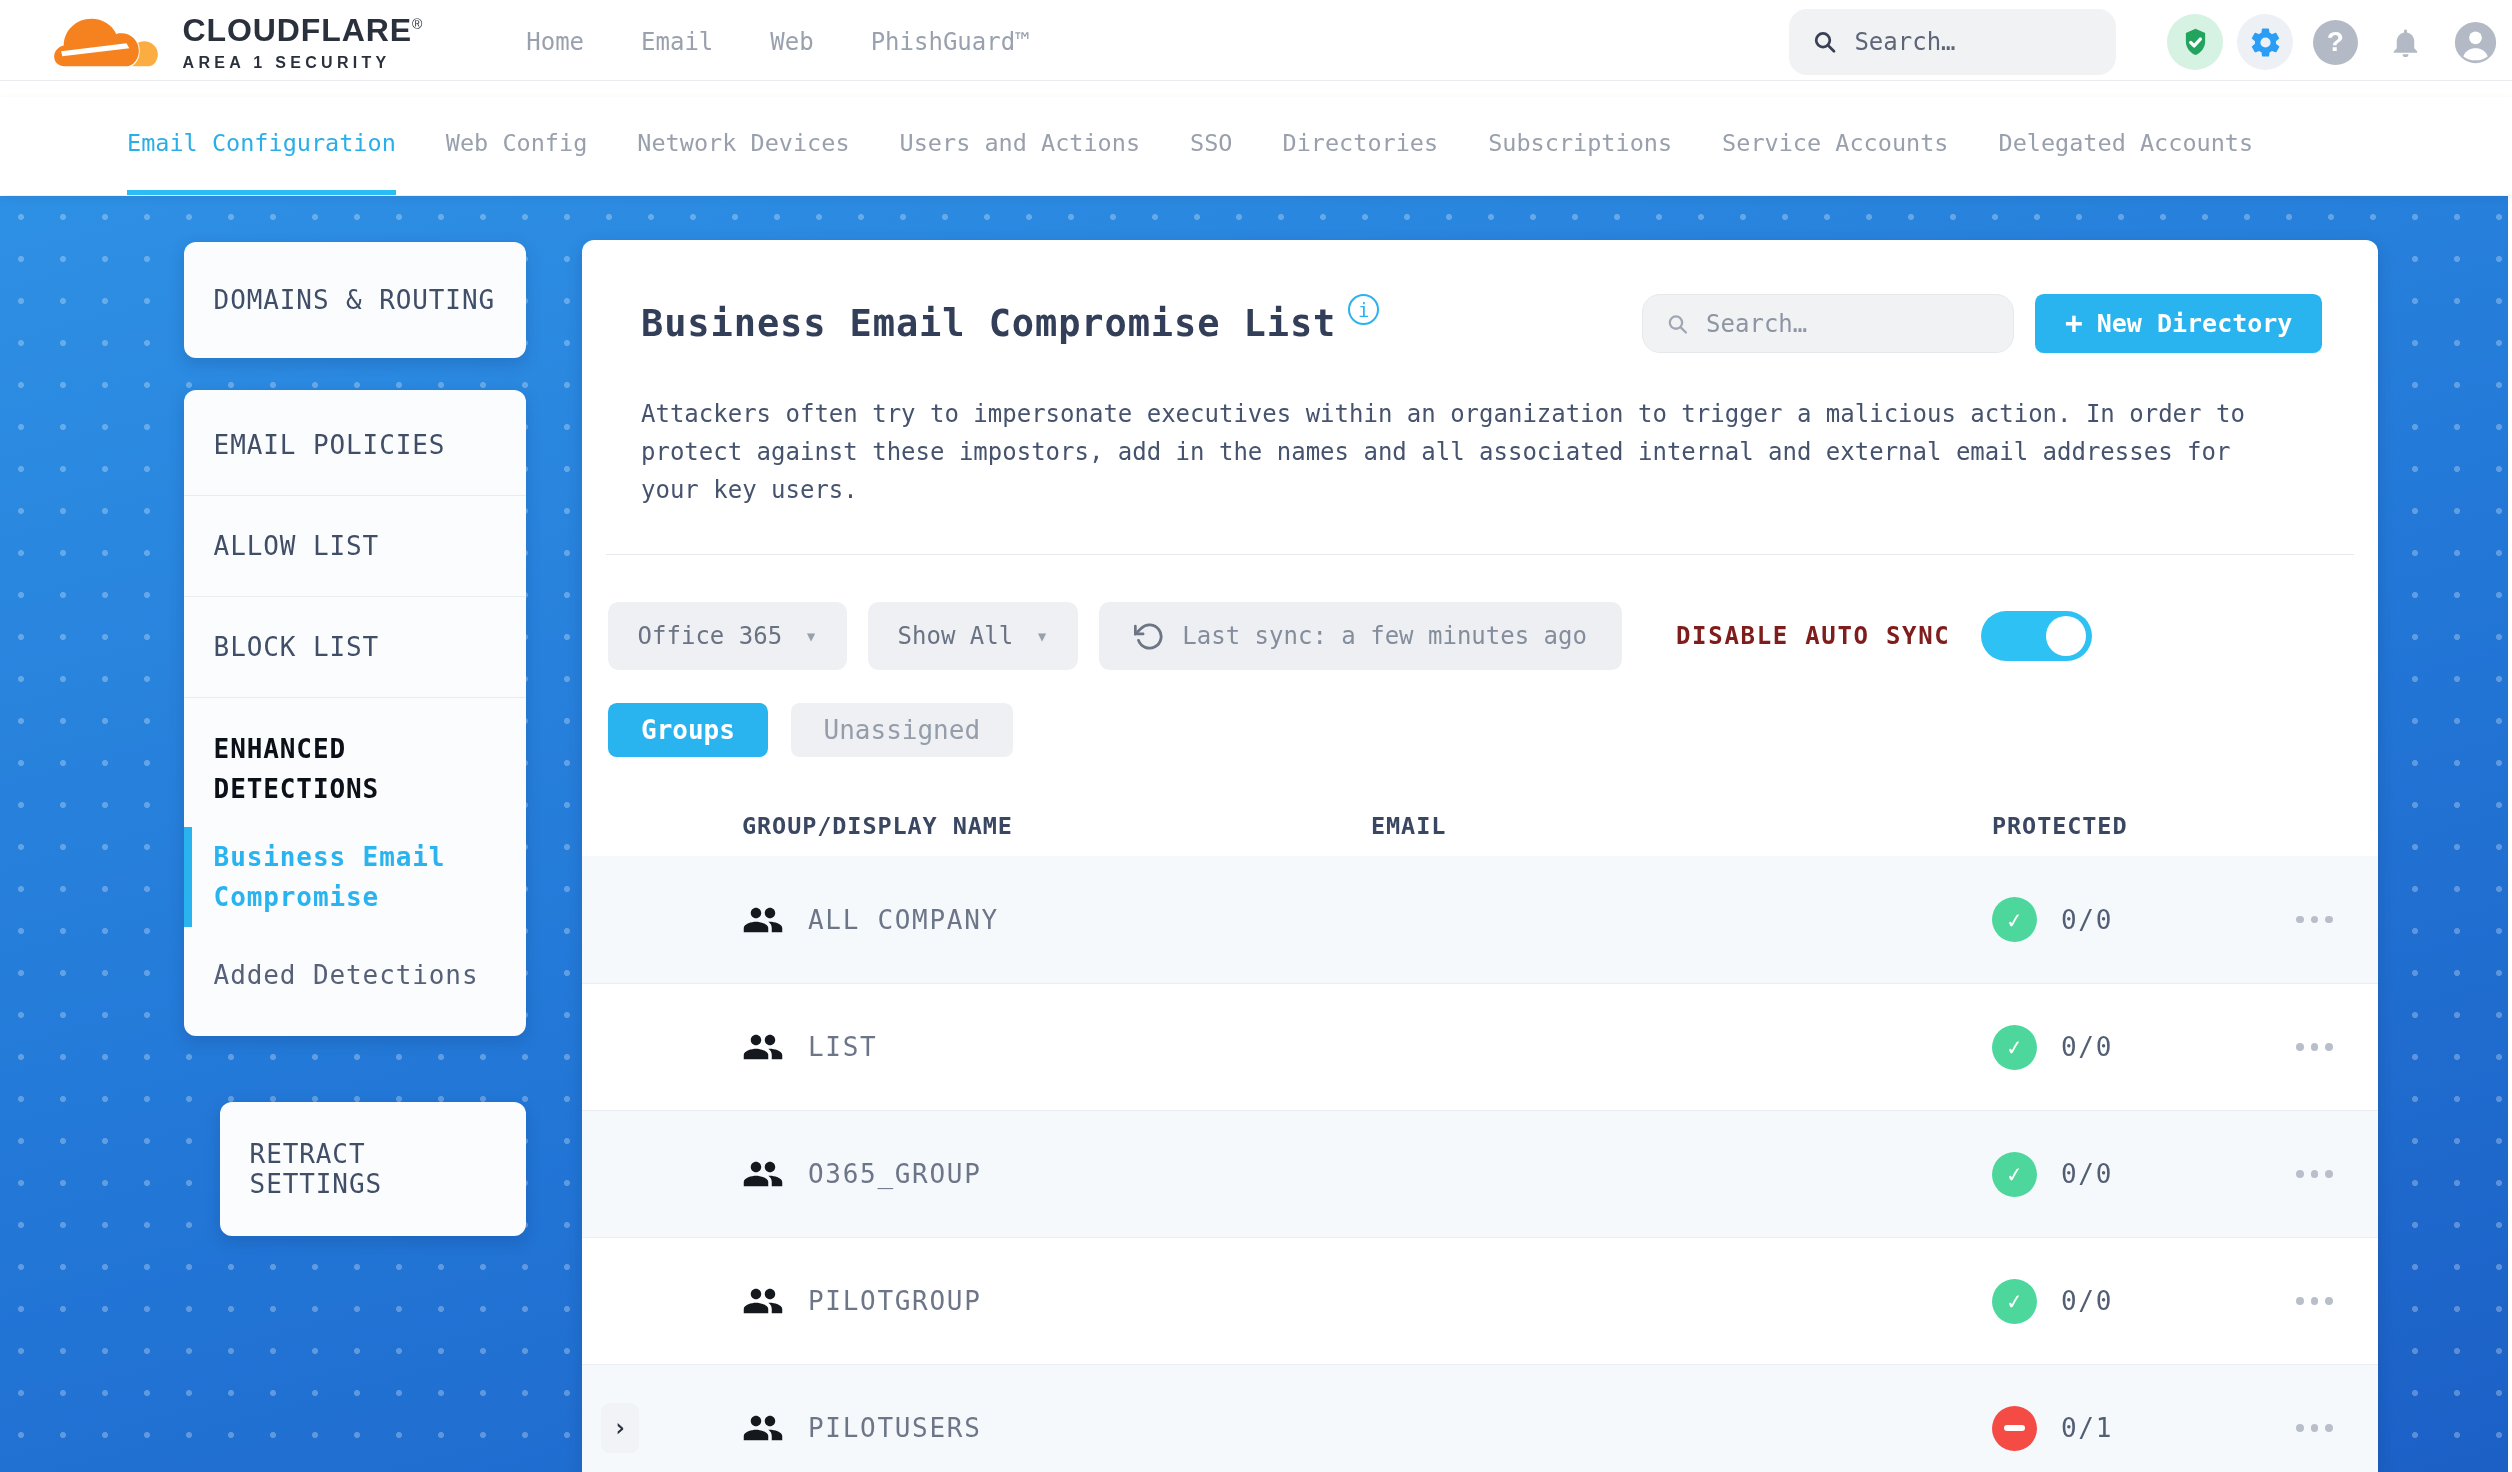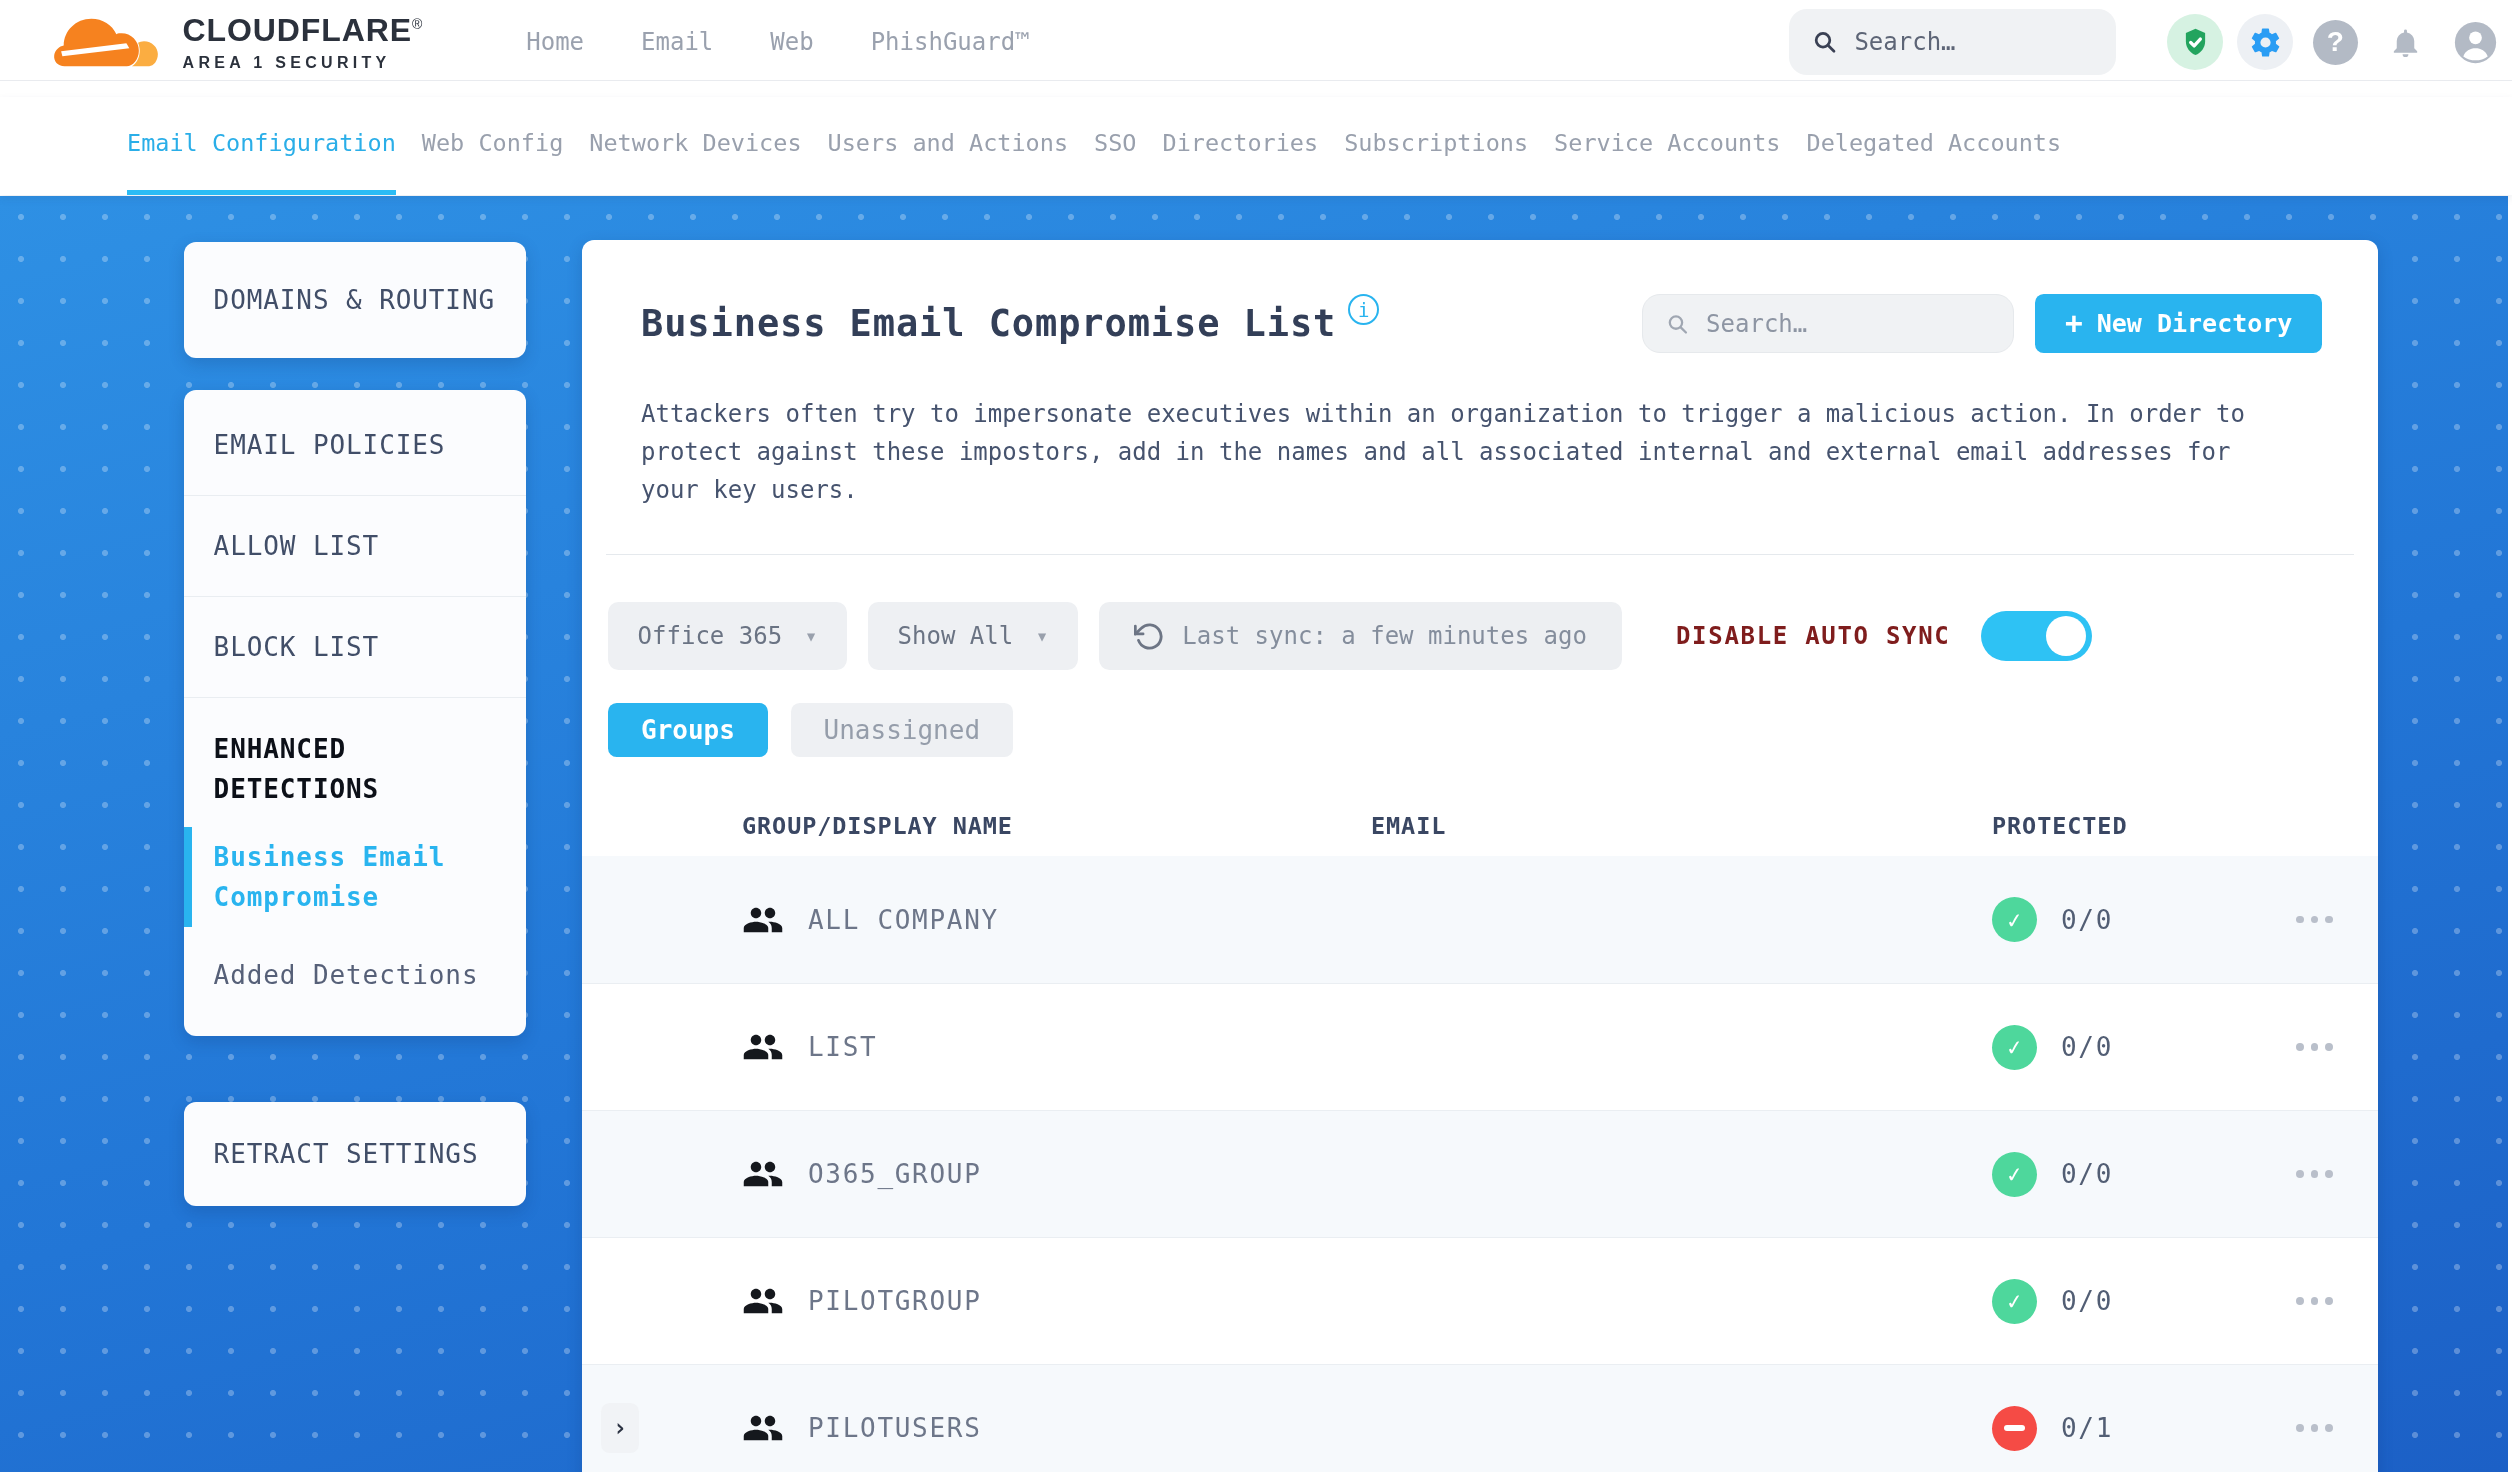--- a/index.html
+++ b/index.html
@@ -36,21 +36,21 @@
   }
   .search-box input::placeholder { color: #5d6576; opacity: 1; }
   .icon-btn { width: 56px; height: 56px; border-radius: 50%; display: flex; align-items: center; justify-content: center; border: none; cursor: pointer; background: transparent; flex: none; }
   .icon-btn.shield-bg { background: #d6f2e2; }
   .icon-btn.gear-bg  { background: #edf0f4; }
   .q-circle { width: 45px; height: 45px; border-radius: 50%; background: #b3bac5; color: #fff; font-size: 28px; font-weight: bold; display: flex; align-items: center; justify-content: center; font-family: "Liberation Sans", sans-serif; }
 
   
   .subnav {
     position: absolute; top: 97px; left: 0; width: 2512px; height: 98px;
-    background: #ffffff; display: flex; gap: 26px; padding-left: 127px;
+    background: #ffffff; display: flex; gap: 50px; padding-left: 127px;
     box-shadow: 0 3.5px 8.7px rgba(40,60,100,0.10); z-index: 25;
   }
   .subnav-item { font-size: 23.5px; color: #99a0ad; line-height: 93px; border-bottom: 5.2px solid transparent; cursor: pointer; white-space: nowrap; }
   .subnav-item.active { color: #2aaee8; border-bottom-color: #2bbcf5; }
 
   
   .content {
     position: absolute; top: 196px; left: 0; width: 2508px; height: 1277px;
     background-image:
       radial-gradient(rgba(255,255,255,0.28) 2.6px, transparent 3.5px),
@@ -63,21 +63,21 @@
   .sidebar { position: absolute; left: 184px; top: 46px; width: 342px; }
   .side-card { margin-bottom: 0; color: #414e68; font-size: 26px; letter-spacing: 0.9px; }
   .domains-card { padding: 43px 29.6px; margin-bottom: 32px; }
   .policies-card { padding: 5.2px 0 22.6px 0; margin-bottom: 66px; }
   .side-item { padding: 35px 29.6px; cursor: pointer; }
   .side-divider { border: none; border-top: 0.9px solid #e9edf1; margin: 0; }
   .side-heading { padding: 31px 29.6px 8.7px 29.6px; font-weight: bold; color: #0c1018; line-height: 40px; }
   .side-sub { padding: 19px 29.6px; line-height: 40px; color: #566078; cursor: pointer; position: relative; }
   .side-sub.active { color: #29b4ef; font-weight: bold; }
   .side-sub.active::before { content: ""; position: absolute; left: 0; top: 8.7px; bottom: 8.7px; width: 7.8px; background: #29b4ef; }
-  .retract-card { padding: 37px 29.6px; cursor: pointer; }
+  .retract-card { padding: 37px 29.6px; cursor: pointer; margin-left: 36px; }
 
   
   .main-card { position: absolute; left: 582px; top: 44px; width: 1796px; height: 1304px; overflow: hidden; background:#ffffff; }
   .title-row { display: flex; align-items: center; padding: 54px 56px 0 59px; }
   .page-title { font-size: 37px; font-weight: bold; color: #333f58; letter-spacing: 0.9px; }
   .info-icon { display: inline-flex; width: 31px; height: 31px; border: 2.6px solid #29b4ef; border-radius: 50%; color: #29b4ef; font-size: 19px; align-items: center; justify-content: center; margin-left: 12px; transform: translateY(-14px); cursor: pointer; }
   .title-actions { margin-left: auto; display: flex; align-items: center; gap: 21px; }
   .card-search { width: 372px; height: 59px; background: #f0f2f4; border: 0.9px solid #e6e9ec; }
   .card-search input::placeholder { color: #8d95a3; }
   .new-dir-btn { height: 59px; padding: 0 29.6px; border: none; border-radius: 8.7px; background: #29b4ef; color: #ffffff; font-family: "DejaVu Sans Mono", monospace; font-size: 25px; font-weight: bold; display: flex; align-items: center; gap: 14px; cursor: pointer; }

